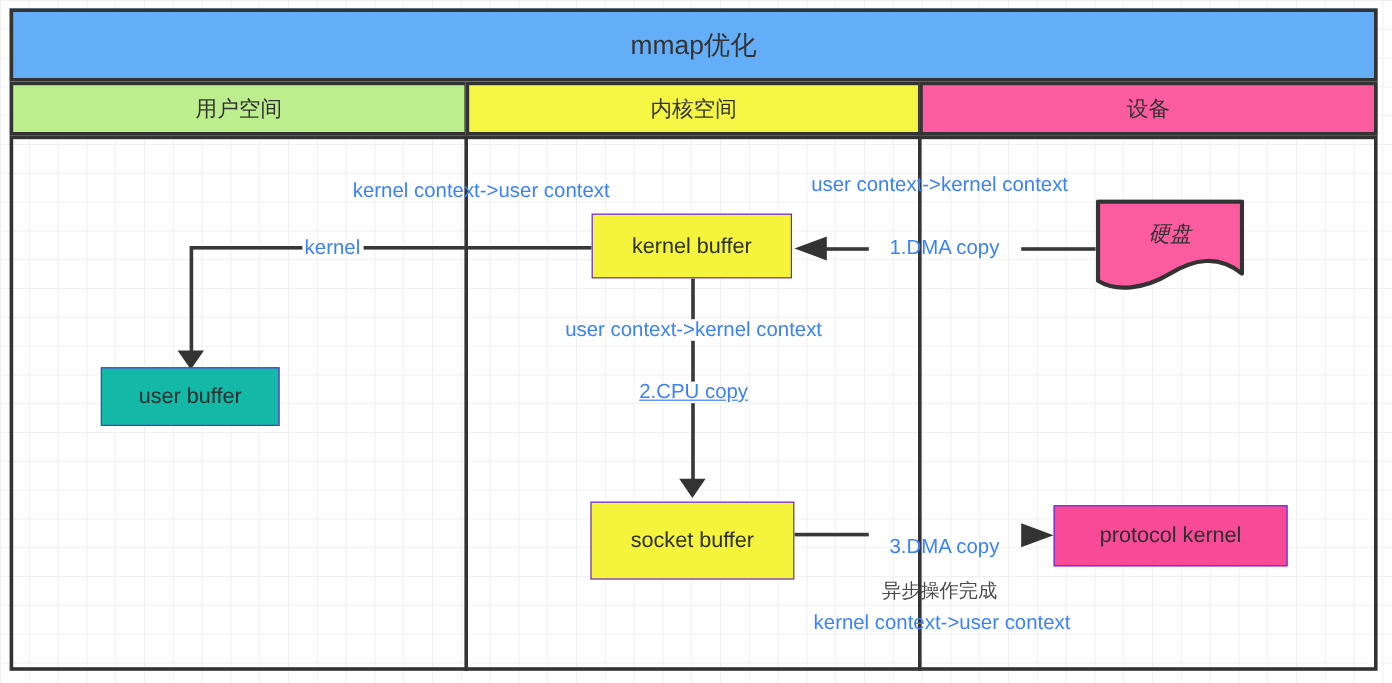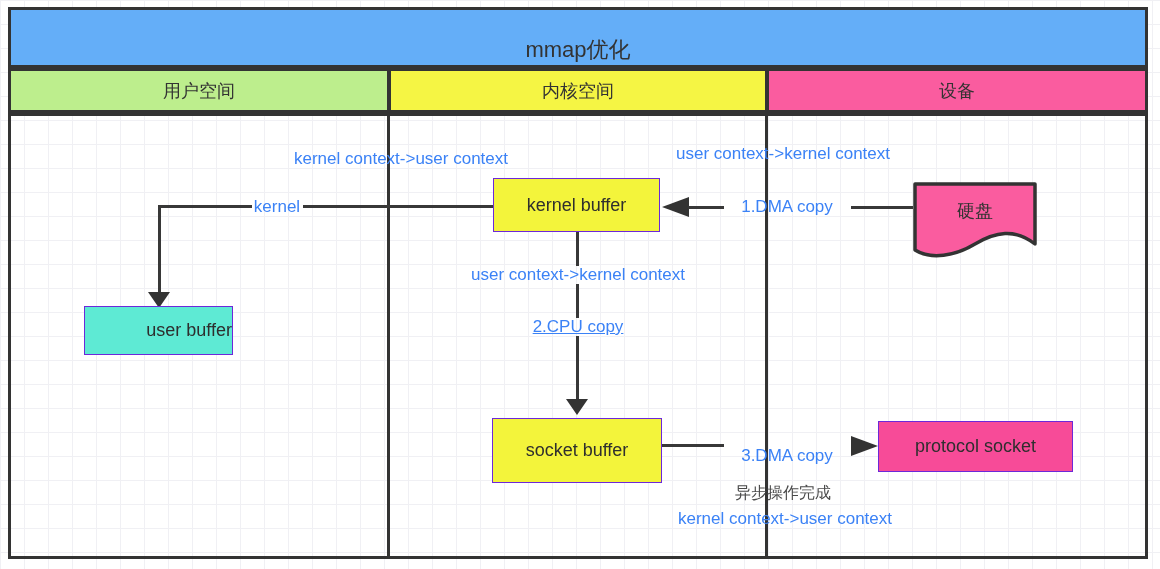--- a/index.html
+++ b/index.html
@@ -24,42 +24,42 @@
   .hdr-kernel{background:#F5F544;}
   .hdr-device{background:#FA5C9F;}
   .body-frame{border:3px solid #333333;background:transparent;}
   .lane-divider{background:#333333;}
   .node{
     border:1px solid #6d28d9;
     display:flex;align-items:center;justify-content:center;
     font-size:18px;color:#2e2e2e;
   }
   .node-yellow{background:#F3F43B;}
-  .node-green{background:#5eead4;justify-content:flex-end;}
+  .node-green{background:#14b8a6;}
   .node-pink{background:#F74B98;}
   .line{background:#383838;}
   .arrow{width:0;height:0;}
   .arrow-down{border-left:11px solid transparent;border-right:11px solid transparent;border-top:16px solid #333333;}
   .arrow-left{border-top:10px solid transparent;border-bottom:10px solid transparent;border-right:27px solid #333333;}
   .arrow-right{border-top:10px solid transparent;border-bottom:10px solid transparent;border-left:27px solid #333333;}
   .ann{
     position:absolute;transform:translate(-50%,-50%);
     font-size:17px;white-space:nowrap;color:#3b82f6;
   }
   .ann-sm{font-size:16px;color:#4a4a4a;}
   .disk-label{
     position:absolute;left:0;top:0;width:124px;height:58px;
     display:flex;align-items:center;justify-content:center;
     font-size:18px;color:#333333;
   }
 </style>
 </head>
 <body>
 
-<div class="abs cell title-bar" style="left:8px;top:7px;width:1140px;height:61px;align-items:flex-end;">
+<div class="abs cell title-bar" style="left:8px;top:7px;width:1140px;height:61px;">
   <span>mmap优化</span>
 </div>
 
 <div class="abs cell hdr-user" style="left:8px;top:68px;width:382px;height:45px;">
   <span>用户空间</span>
 </div>
 <div class="abs cell hdr-kernel" style="left:388px;top:68px;width:380px;height:45px;">
   <span>内核空间</span>
 </div>
 <div class="abs cell hdr-device" style="left:766px;top:68px;width:382px;height:45px;">
@@ -93,24 +93,24 @@
 
 <div class="abs node node-green" style="left:84px;top:306px;width:149px;height:49px;">
   <span>user buffer</span>
 </div>
 
 <div class="abs node node-yellow" style="left:492px;top:418px;width:170px;height:65px;">
   <span>socket buffer</span>
 </div>
 
 <div class="abs node node-pink" style="left:878px;top:421px;width:195px;height:51px;">
-  <span>protocol socket</span>
+  <span>protocol kernel</span>
 </div>
 
-<div class="abs" style="left:913px;top:182px;width:124px;height:78px;">
+<div class="abs" style="left:913px;top:166px;width:124px;height:78px;font-style:italic;">
   <svg width="124" height="78" viewBox="0 0 124 78">
     <path d="M2,2 L122,2 L122,62 C102,46 82,50 62,62 C42,74 18,78 2,68 Z" fill="#FA5C9F" stroke="#333333" stroke-width="3.5" stroke-linejoin="round"></path>
   </svg>
   <div class="disk-label">硬盘</div>
 </div>
 
 <div class="ann" style="left:401px;top:159px;">kernel context-&gt;user context</div>
 <div class="ann" style="left:783px;top:154px;">user context-&gt;kernel context</div>
 <div class="ann" style="left:277px;top:207px;">kernel</div>
 <div class="ann" style="left:787px;top:207px;">1.DMA copy</div>

